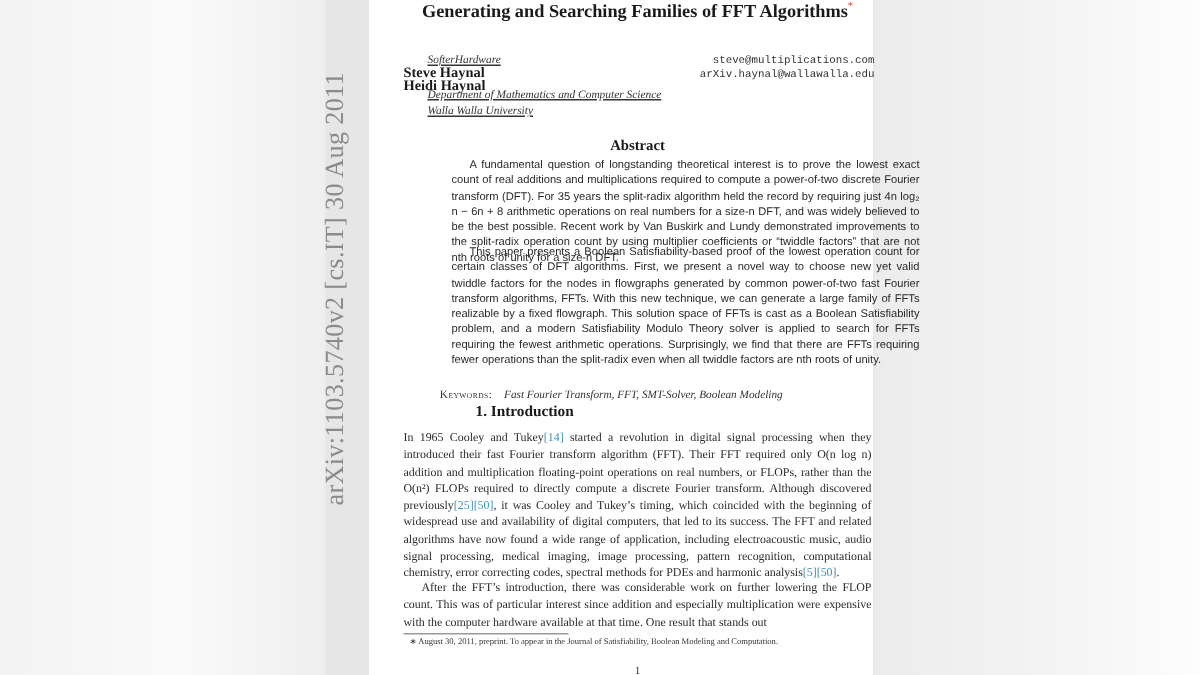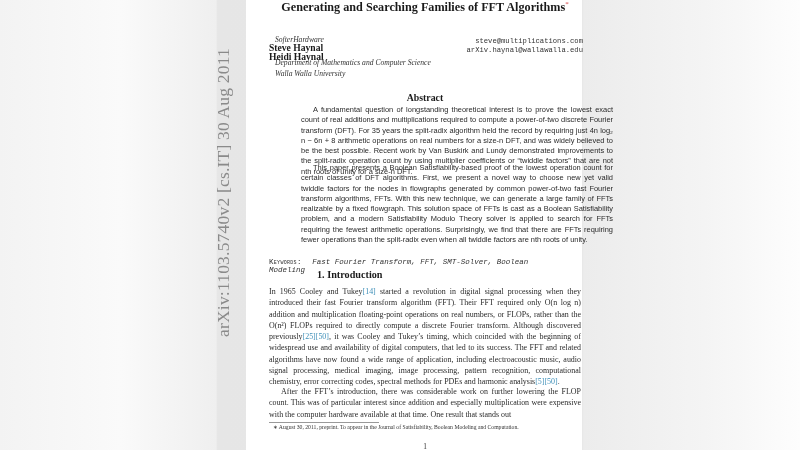--- a/index.html
+++ b/index.html
@@ -25,33 +25,33 @@
   .content { position: absolute; left: 23px; top: 0; width: 312px; color: #222; }
   .title {
     position: absolute; left: 0; top: 8px; width: 312px; text-align: center;
     font-family: Liberation Serif, serif; font-weight: bold; font-size: 12.2px; color: #1a1a1a;
     white-space: nowrap;
   }
   .title sup { color: #d23a3a; font-size: 7px; font-weight: normal; }
   .author-row { position: absolute; left: 0; width: 312px; height: 12px; }
   .author-name { font-family: "Liberation Serif", serif; font-weight: bold; font-size: 9.6px; color: #1a1a1a; }
   .author-email { position: absolute; right: -2px; top: 1px; font-family: "Liberation Mono", monospace; font-size: 7.2px; color: #333; }
-  .affil { position: absolute; left: 6px; font-family: "Liberation Serif", serif; font-style: italic; font-size: 7.6px; color: #333; }
+  .affil { position: absolute; left: 16px; font-family: "Liberation Serif", serif; font-style: italic; font-size: 7.6px; color: #333; text-decoration: underline; }
   .abstract-head {
     position: absolute; left: 0; top: 100px; width: 312px; text-align: center;
     font-family: "Liberation Serif", serif; font-weight: bold; font-size: 9.8px; color: #1a1a1a;
   }
   .abs-par {
     position: absolute; left: 0; width: 312px;
     font-family: Liberation Sans, sans-serif; font-size: 7.45px; line-height: 10.3px; color: #2a2a2a;
     text-align: justify; text-indent: 12px; margin-left: 32px;
   }
   .keywords {
     position: absolute; left: 0; top: 266px; width: 277px;
-    font-family: Liberation Mono, monospace; font-size: 7.5px; color: #333;
+    font-family: Liberation Serif, serif; font-size: 7.5px; color: #333; text-align: center;
   }
   .keywords .kw-label { font-variant: small-caps; letter-spacing: 0.3px; margin-right: 6px; }
   .keywords .kw-values { font-style: italic; }
   .sec-head {
     position: absolute; left: 0; top: 277px;
     font-family: "Liberation Serif", serif; font-weight: bold; font-size: 10.2px; color: #1a1a1a; margin-left: 48px;
   }
   .body-par {
     position: absolute; left: 0; width: 312px;
     font-family: "Liberation Serif", serif; font-size: 7.95px; line-height: 11.3px; color: #2a2a2a;

